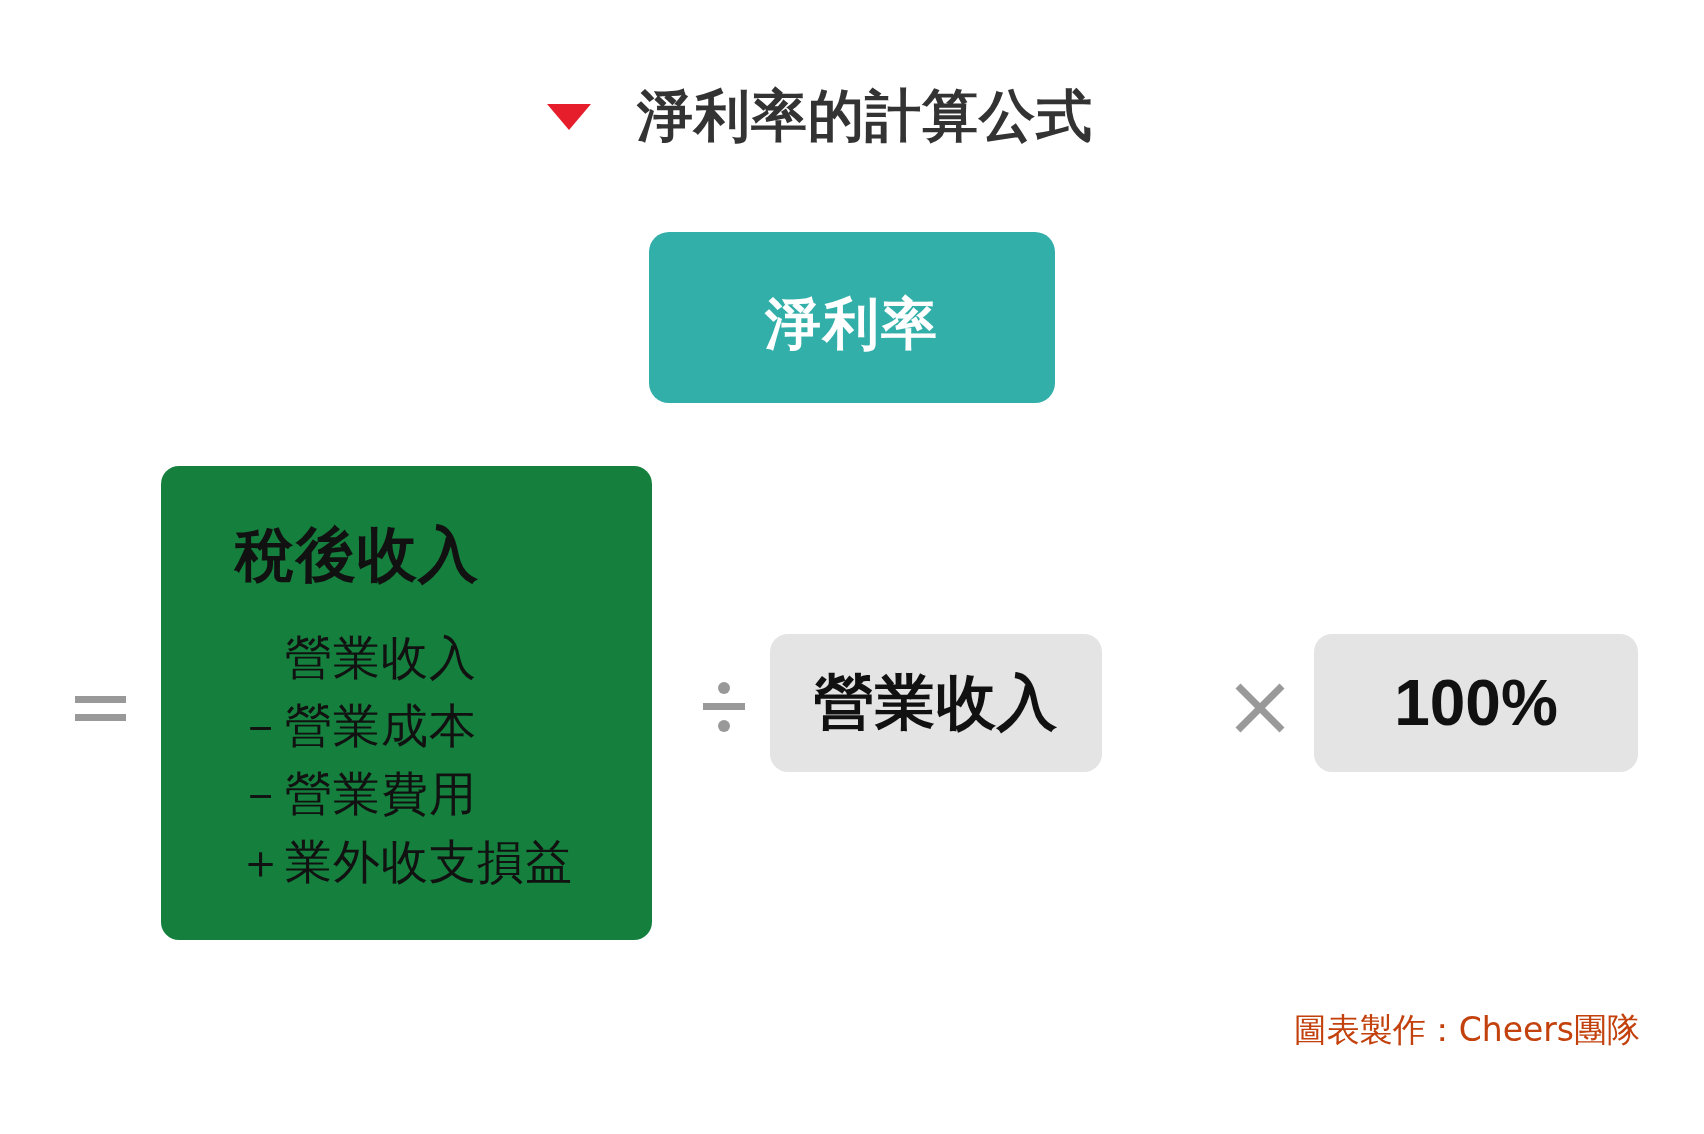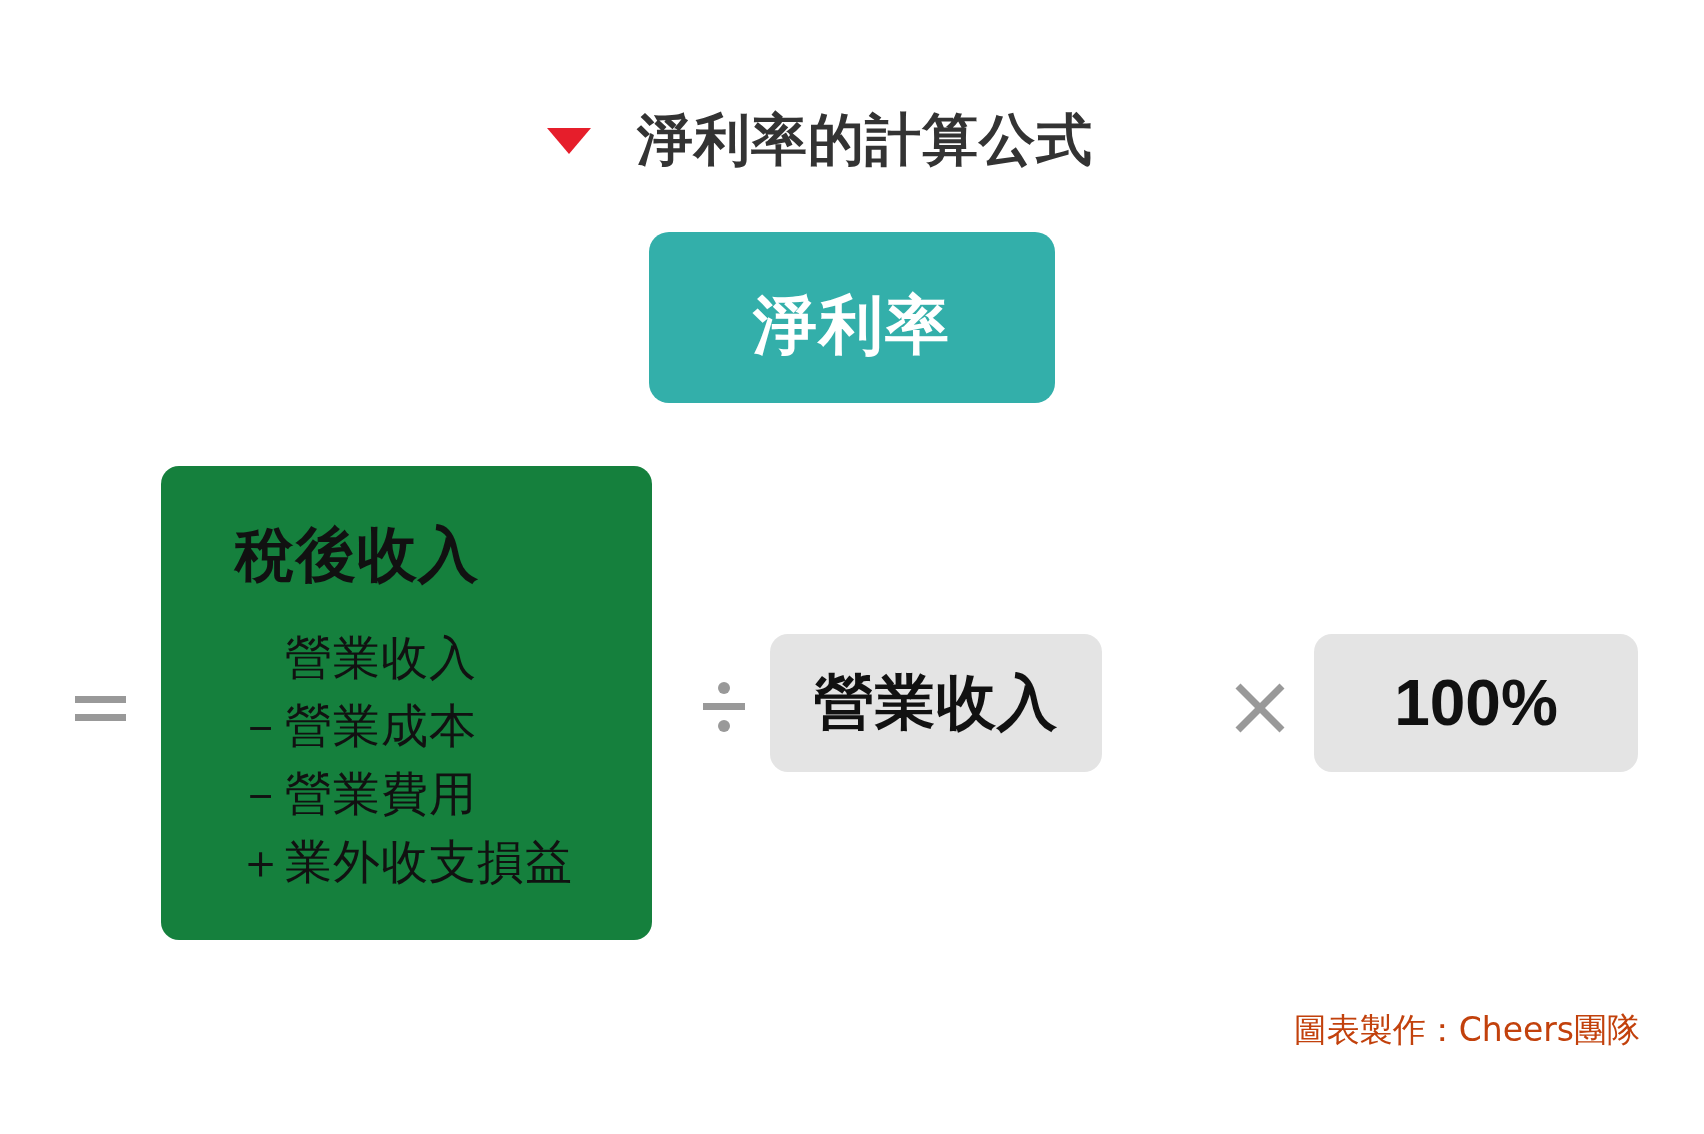--- a/index.html
+++ b/index.html
@@ -10,21 +10,21 @@
     body {
       width: 1704px;
       height: 1134px;
       position: relative;
       overflow: hidden;
       font-family: "DejaVu Sans", "Liberation Sans", sans-serif;
     }
     .title-row {
       position: absolute;
       left: 547px;
-      top: 104px;
+      top: 80px;
       height: 72px;
       display: flex;
       align-items: center;
       justify-content: center;
     }
     .title-triangle {
       width: 0;
       height: 0;
       border-left: 22px solid transparent;
       border-right: 22px solid transparent;
@@ -46,21 +46,21 @@
       top: 232px;
       width: 406px;
       height: 171px;
       background: #33afaa;
       border-radius: 20px;
       display: flex;
       align-items: center;
       justify-content: center;
     }
     .result-text {
-      font-size: 64px;
+      font-size: 56px;
       font-weight: bold;
       color: #ffffff;
       letter-spacing: 2px;
       white-space: nowrap;
       margin-top: 15px;
     }
     .op {
       position: absolute;
       color: #999999;
       display: flex;

